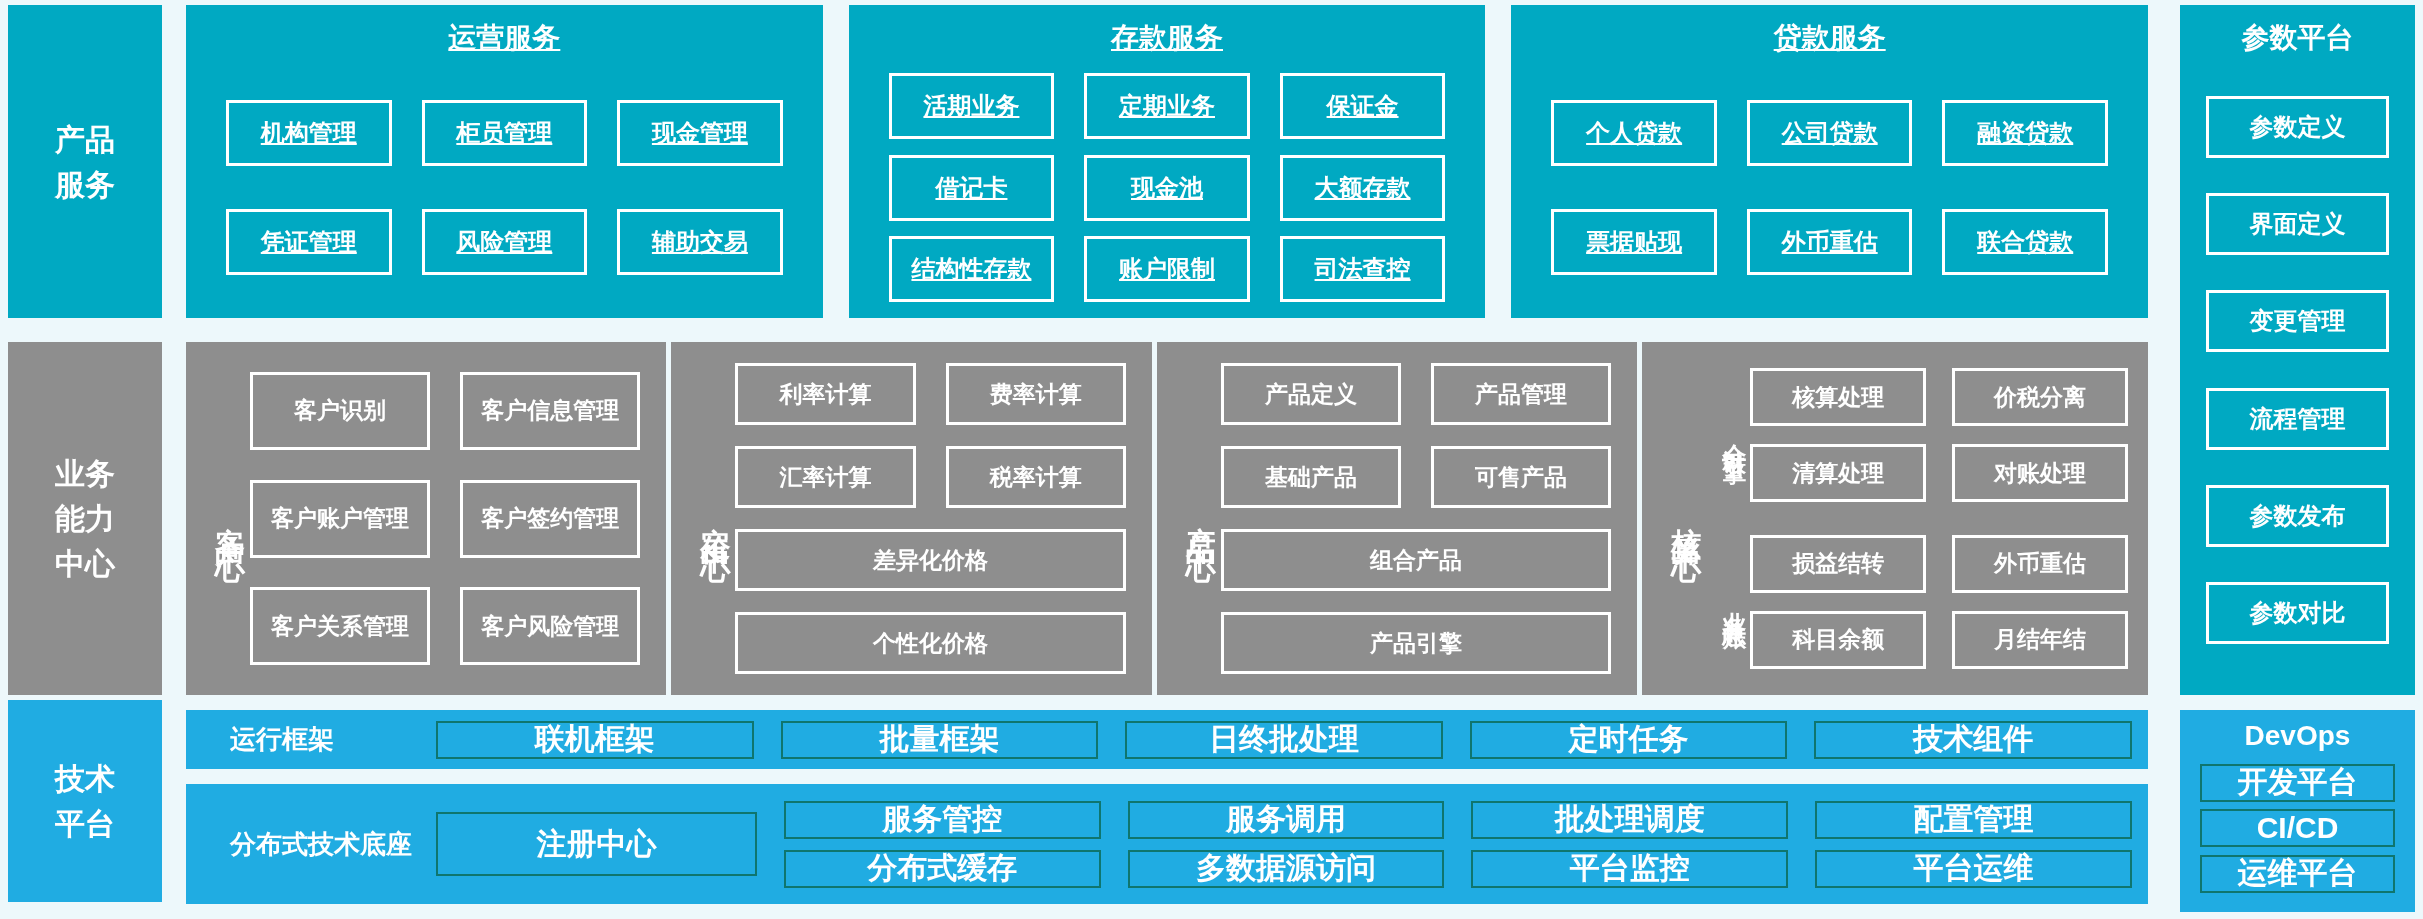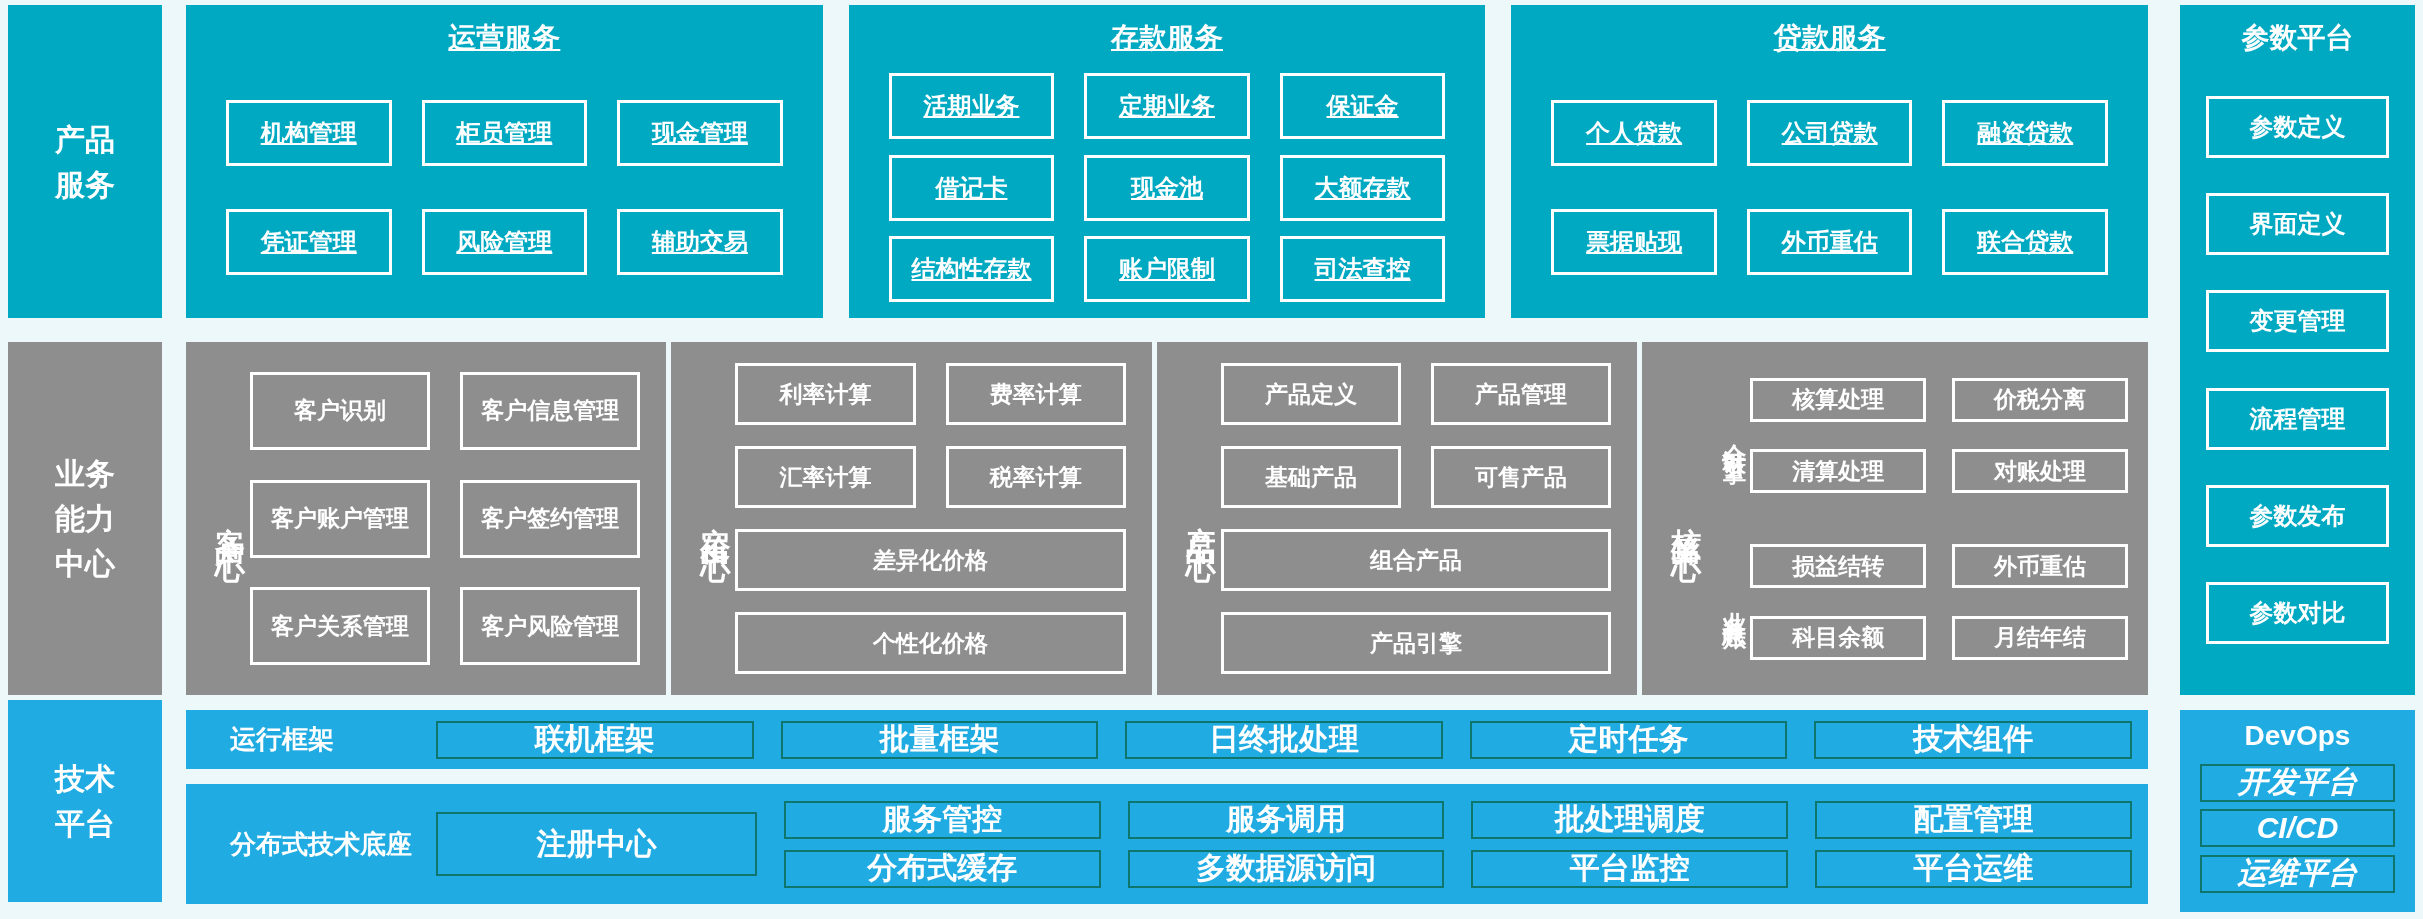--- a/index.html
+++ b/index.html
@@ -69,21 +69,21 @@
   .grid2 {
     flex: 1; display: grid; grid-template-columns: 1fr 1fr;
     column-gap: 30px; align-content: space-evenly; row-gap: 14px;
   }
   .grid2 .box { height: 62px; font-size: 23px; }
   .customer .grid2 .box { height: 78px; }
   .box.full { grid-column: 1 / -1; }
   .acc-body { flex: 1; display: flex; flex-direction: column; gap: 16px; padding: 4px 0; }
   .acc-group { flex: 1; display: flex; }
   .acc-group .grid2 { column-gap: 26px; row-gap: 10px; }
-  .acc-group .grid2 .box { height: 44px; }
+  .acc-group .grid2 .box { height: 58px; }
 
   
   .bar {
     background: var(--blue); flex: none;
     display: flex; align-items: center; padding-right: 16px;
   }
   .bar1 { height: 59px; margin-top: 15px; }
   .bar2 { height: 120px; margin-top: 15px; }
   .bar-label { flex: none; width: 250px; padding-left: 44px; font-size: 26px; font-weight: bold; }
   .bar-items { flex: 1; display: flex; gap: 27px; align-items: center; }
@@ -96,21 +96,21 @@
   .stack .sbox { flex: none; }
   .reg-box { height: 64px; }
 
   
   .param-panel { height: 690px; background: var(--teal); display: flex; flex-direction: column; }
   .param-items { flex: 1; display: flex; flex-direction: column; justify-content: space-evenly; padding: 4px 26px 16px; }
   .param-items .box { height: 62px; }
   .devops-panel { height: 202px; margin-top: 15px; background: var(--blue); display: flex; flex-direction: column; }
   .devops-panel .panel-title { padding-top: 10px; }
   .devops-items { flex: 1; display: flex; flex-direction: column; justify-content: space-evenly; padding: 4px 20px 12px; }
-  .devops-items .sbox { flex: none; font-style: italic; }
+  .devops-items .sbox { flex: none; }
 </style>
 </head>
 <body>
 
 <div class="page">
 
   <div class="left-col">
     <div class="side product">产品
 服务</div>
     <div class="side business">业务

